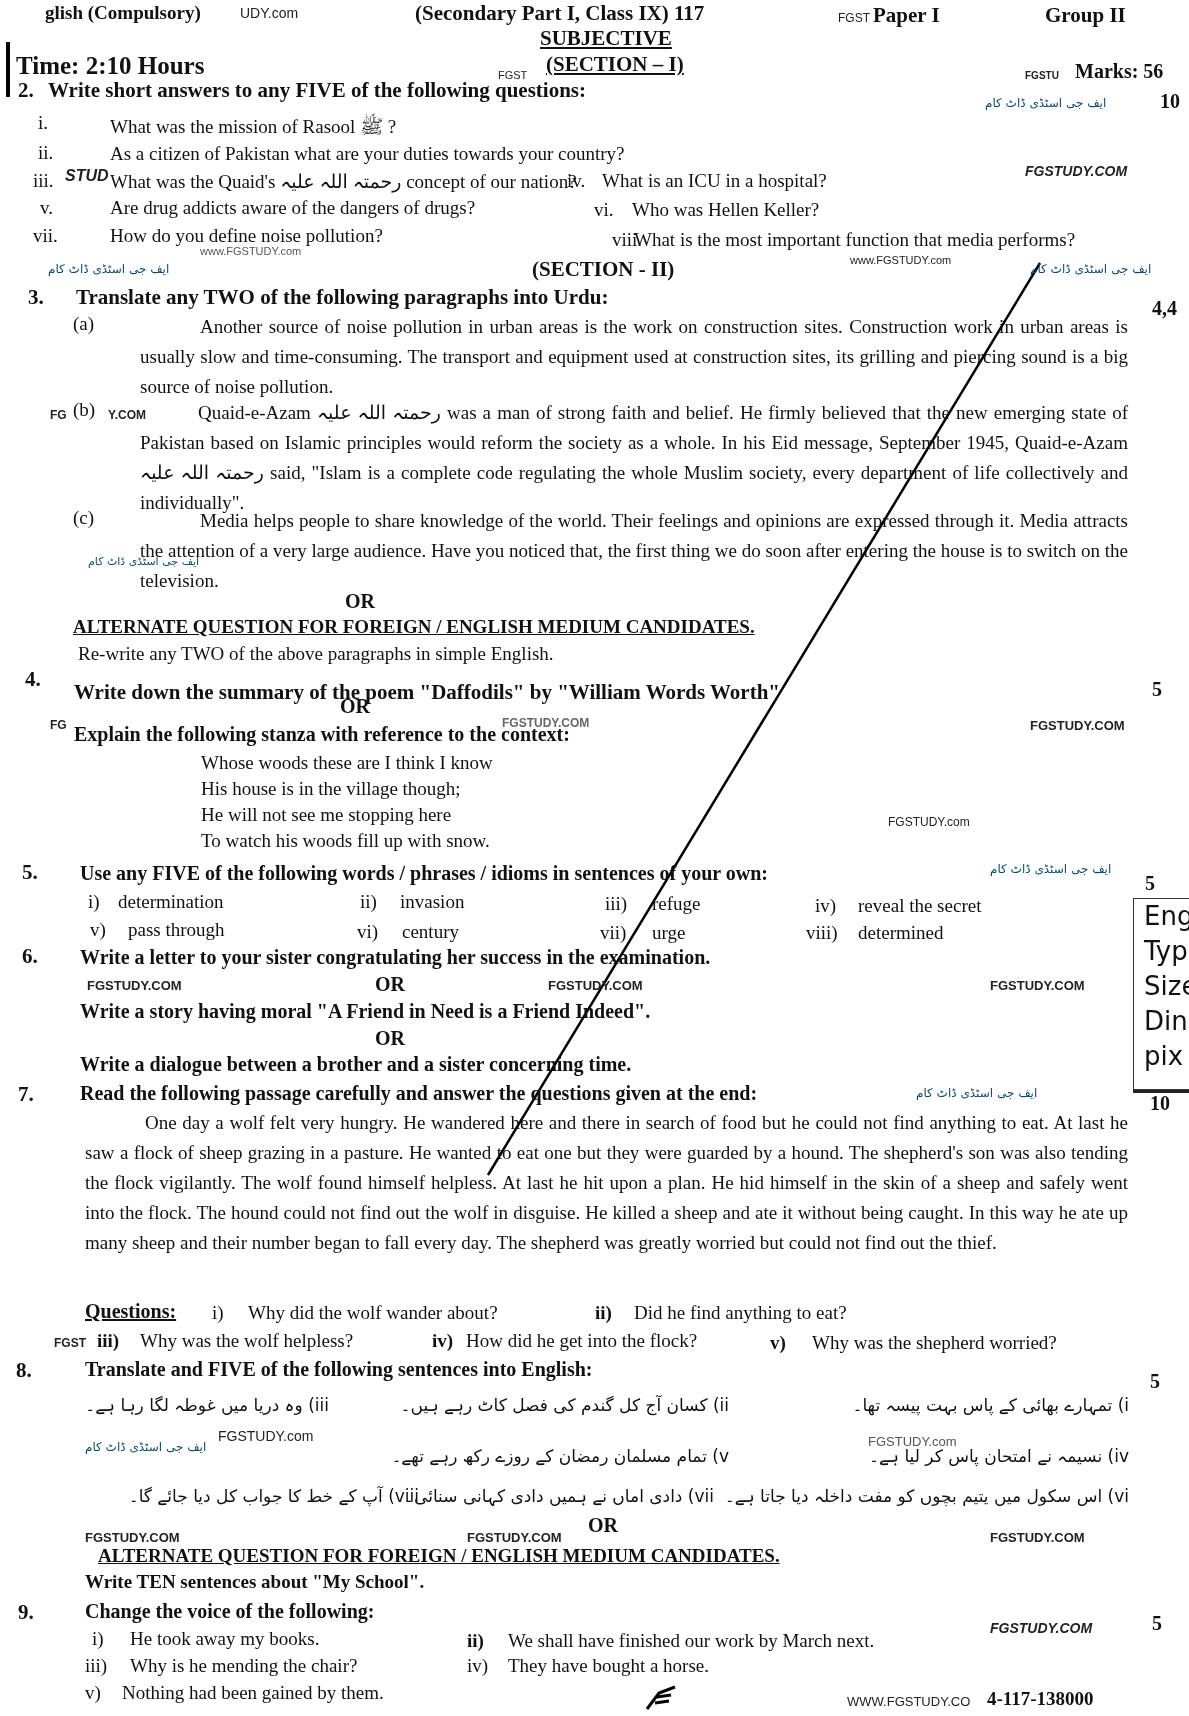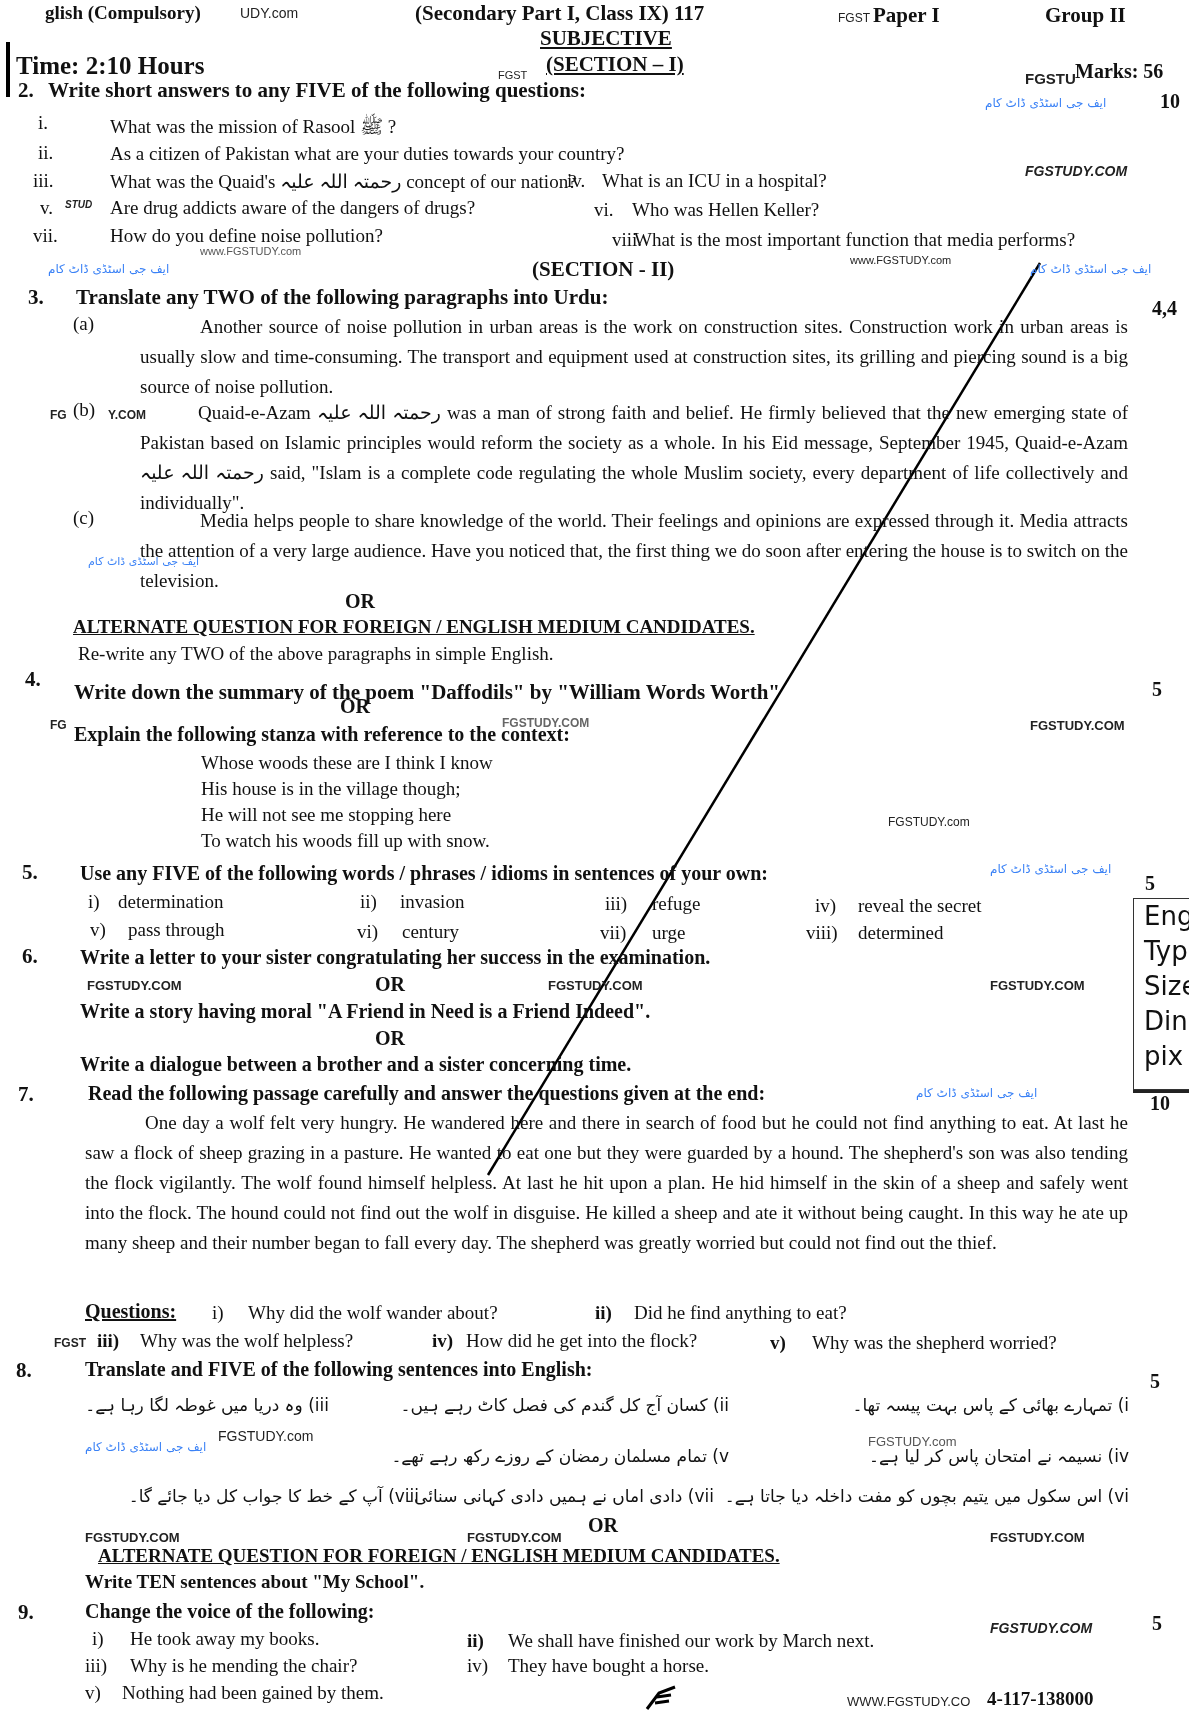--- a/index.html
+++ b/index.html
@@ -3,21 +3,21 @@
 <meta charset="utf-8">
 <style>
   html, body { margin: 0; padding: 0; background: #ffffff; }
   body { width: 1189px; height: 1716px; position: relative; overflow: hidden;
          font-family: "Liberation Serif", "DejaVu Serif", serif; color: #111; }
   .abs { position: absolute; white-space: nowrap; }
   .b { font-weight: bold; }
   .u { text-decoration: underline; }
   .wm { font-family: "Liberation Sans", "DejaVu Sans", sans-serif; font-size: 12px; color: #222; }
   .wmb { font-family: "Liberation Sans", "DejaVu Sans", sans-serif; font-size: 14px; font-weight: bold; font-style: italic; color: #222; }
-  .urdu-wm { font-family: "DejaVu Sans", sans-serif; font-size: 12px; color: #3b82f6; direction: rtl; }
+  .urdu-wm { font-family: "DejaVu Sans", sans-serif; font-size: 12px; color: #0c4a6e; direction: rtl; }
   .q { font-size: 21px; font-weight: bold; }
   .t { font-size: 19px; }
   .para { position: absolute; font-size: 19px; text-align: justify; line-height: 30px; }
   .mark { position: absolute; font-size: 20px; font-weight: bold; }
   .num { position: absolute; font-size: 21px; font-weight: bold; }
   .urdu { font-family: "DejaVu Sans", sans-serif; font-size: 17px; direction: rtl; }
   .diag-line { position: absolute; left: 0; top: 0; }
   .side-box { position: absolute; left: 1133px; top: 898px; width: 60px; height: 190px;
               border: 1px solid #333; border-right: none; background: #fff;
               font-family: "DejaVu Sans", sans-serif; font-size: 26px; line-height: 35px;
@@ -37,34 +37,34 @@
 <div class="abs b" style="left:415px;top:1px;font-size:21px;">(Secondary Part I, Class IX) 117</div>
 <div class="abs wm" style="left:838px;top:11px;">FGST</div>
 <div class="abs b" style="left:873px;top:3px;font-size:21px;">Paper I</div>
 <div class="abs b" style="left:1045px;top:3px;font-size:21px;">Group II</div>
 
 <div class="abs b u" style="left:540px;top:26px;font-size:21px;">SUBJECTIVE</div>
 <div class="abs wm" style="left:498px;top:69px;font-size:11px;">FGST</div>
 <div class="abs b u" style="left:546px;top:52px;font-size:21px;">(SECTION – I)</div>
 
 <div class="abs b" style="left:16px;top:52px;font-size:25px;">Time: 2:10 Hours</div>
-<div class="abs wm" style="left:1025px;top:70px;font-size:15px;font-weight:bold;">FGSTU</div>
+<div class="abs wm" style="left:1025px;top:70px;font-size:10px;font-weight:bold;">FGSTU</div>
 <div class="abs b" style="left:1075px;top:60px;font-size:20px;">Marks: 56</div>
 
 <div class="num" style="left:18px;top:78px;">2.</div>
 <div class="abs q" style="left:48px;top:78px;">Write short answers to any FIVE of the following questions:</div>
 <div class="abs urdu-wm" style="left:985px;top:96px;">ایف جی اسٹڈی ڈاٹ کام</div>
 <div class="mark" style="left:1160px;top:90px;">10</div>
 
 <div class="abs t" style="left:38px;top:112px;">i.</div>
 <div class="abs t" style="left:110px;top:115px;">What was the mission of Rasool ﷺ ?</div>
 <div class="abs t" style="left:38px;top:142px;">ii.</div>
 <div class="abs t" style="left:110px;top:143px;">As a citizen of Pakistan what are your duties towards your country?</div>
 <div class="abs t" style="left:33px;top:170px;">iii.</div>
-<div class="abs wm" style="left:65px;top:167px;font-size:10px;font-weight:bold;font-style:italic;margin-top:32px;">STUD</div>
+<div class="abs wm" style="left:65px;top:167px;font-size:16px;font-weight:bold;font-style:italic;">STUD</div>
 <div class="abs t" style="left:110px;top:170px;">What was the Quaid's رحمتہ اللہ علیہ concept of our nation?</div>
 <div class="abs t" style="left:567px;top:170px;">iv.</div>
 <div class="abs t" style="left:602px;top:170px;">What is an ICU in a hospital?</div>
 <div class="abs wmb" style="left:1025px;top:163px;">FGSTUDY.COM</div>
 <div class="abs t" style="left:40px;top:197px;">v.</div>
 <div class="abs t" style="left:110px;top:197px;">Are drug addicts aware of the dangers of drugs?</div>
 <div class="abs t" style="left:594px;top:199px;">vi.</div>
 <div class="abs t" style="left:632px;top:199px;">Who was Hellen Keller?</div>
 <div class="abs t" style="left:33px;top:225px;">vii.</div>
 <div class="abs t" style="left:110px;top:225px;">How do you define noise pollution?</div>
@@ -146,21 +146,21 @@
 <div class="abs q" style="left:80px;top:946px;font-size:20px;">Write a letter to your sister congratulating her success in the examination.</div>
 <div class="abs wm" style="left:87px;top:978px;font-weight:bold;font-size:13px;">FGSTUDY.COM</div>
 <div class="abs b" style="left:375px;top:973px;font-size:20px;">OR</div>
 <div class="abs wm" style="left:548px;top:978px;font-weight:bold;font-size:13px;">FGSTUDY.COM</div>
 <div class="abs wm" style="left:990px;top:978px;font-weight:bold;font-size:13px;">FGSTUDY.COM</div>
 <div class="abs q" style="left:80px;top:1000px;font-size:20px;">Write a story having moral "A Friend in Need is a Friend Indeed".</div>
 <div class="abs b" style="left:375px;top:1027px;font-size:20px;">OR</div>
 <div class="abs q" style="left:80px;top:1053px;font-size:20px;">Write a dialogue between a brother and a sister concerning time.</div>
 
 <div class="num" style="left:18px;top:1082px;">7.</div>
-<div class="abs q" style="left:88px;top:1082px;font-size:20px;">Read the following passage carefully and answer the questions given at the end:</div>
+<div class="abs q" style="left:80px;top:1082px;font-size:20px;">Read the following passage carefully and answer the questions given at the end:</div>
 <div class="abs urdu-wm" style="left:916px;top:1086px;">ایف جی اسٹڈی ڈاٹ کام</div>
 <div class="mark" style="left:1150px;top:1092px;">10</div>
 <div class="para" style="left:85px;top:1108px;width:1043px;text-indent:60px;">One day a wolf felt very hungry. He wandered here and there in search of food but he could not find anything to eat. At last he saw a flock of sheep grazing in a pasture. He wanted to eat one but they were guarded by a hound. The shepherd's son was also tending the flock vigilantly. The wolf found himself helpless. At last he hit upon a plan. He hid himself in the skin of a sheep and safely went into the flock. The hound could not find out the wolf in disguise. He killed a sheep and ate it without being caught. In this way he ate up many sheep and their number began to fall every day. The shepherd was greatly worried but could not find out the thief.</div>
 
 <div class="abs b u" style="left:85px;top:1300px;font-size:20px;">Questions:</div>
 <div class="abs t" style="left:212px;top:1302px;">i)</div>
 <div class="abs t" style="left:248px;top:1302px;">Why did the wolf wander about?</div>
 <div class="abs t b" style="left:595px;top:1302px;">ii)</div>
 <div class="abs t" style="left:634px;top:1302px;">Did he find anything to eat?</div>
 <div class="abs wm" style="left:54px;top:1336px;font-weight:bold;">FGST</div>

